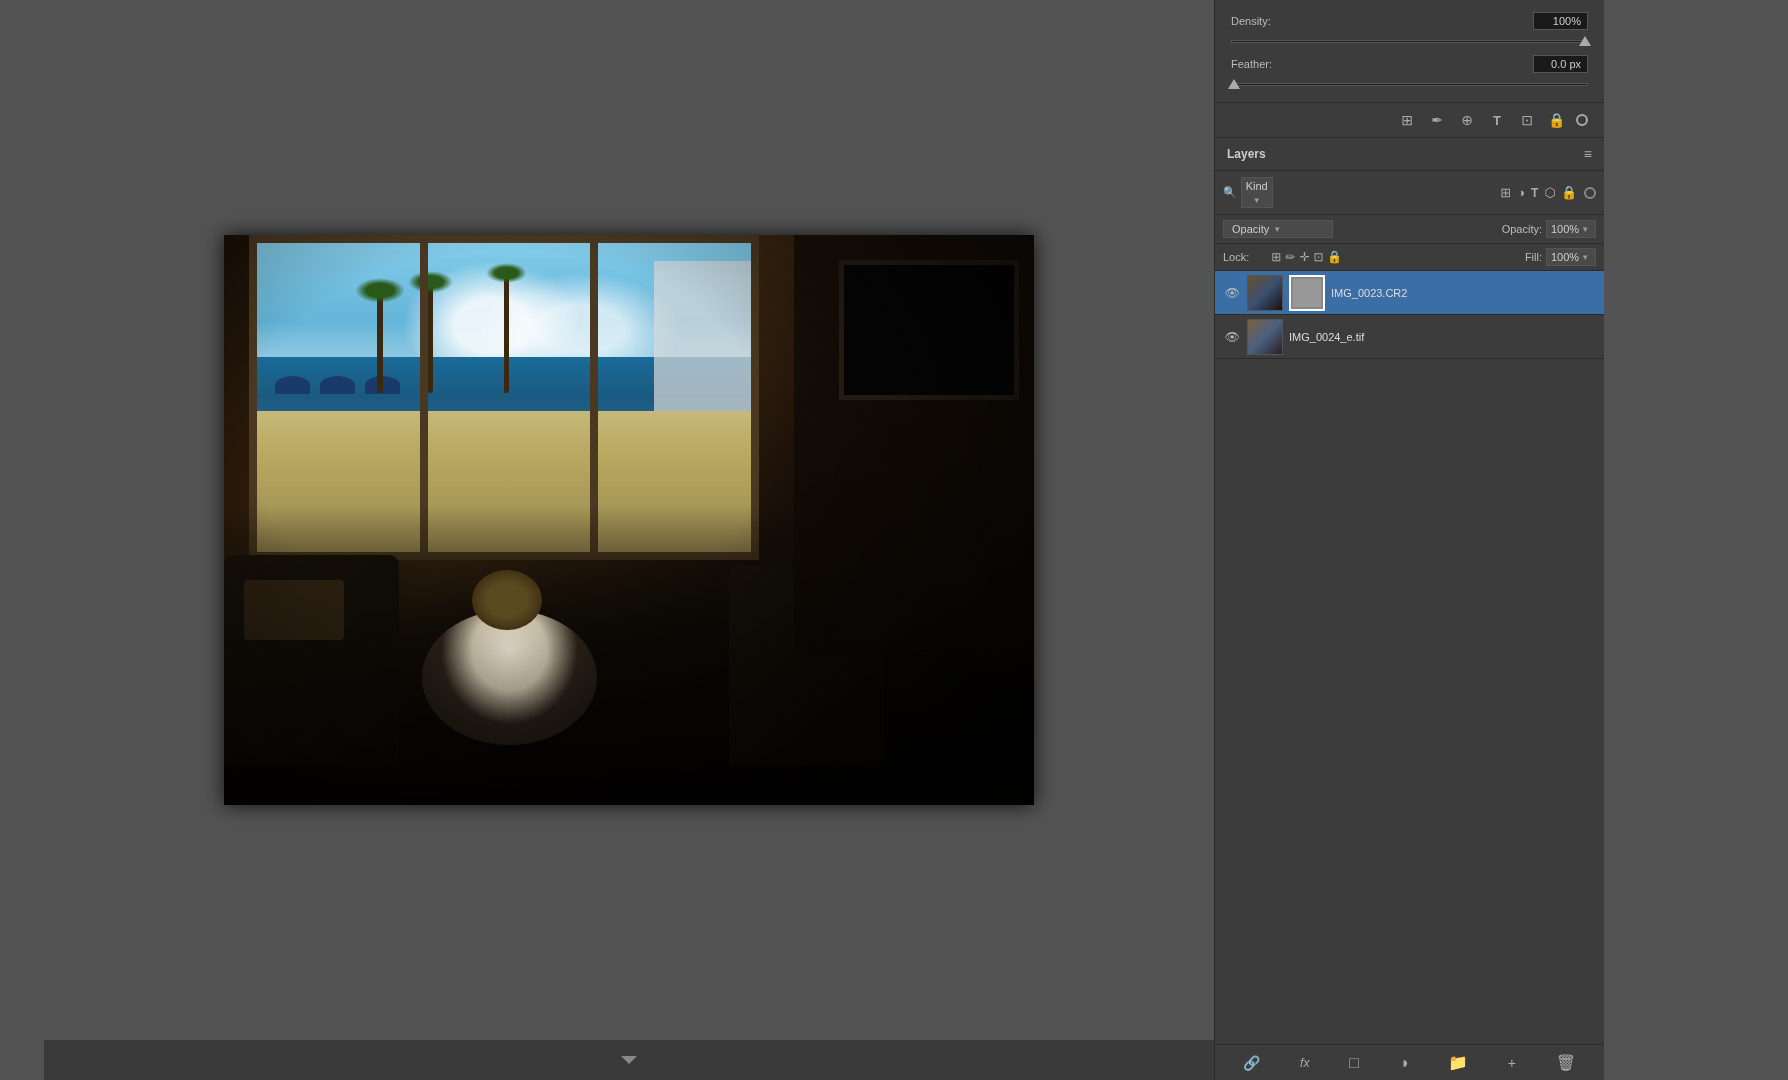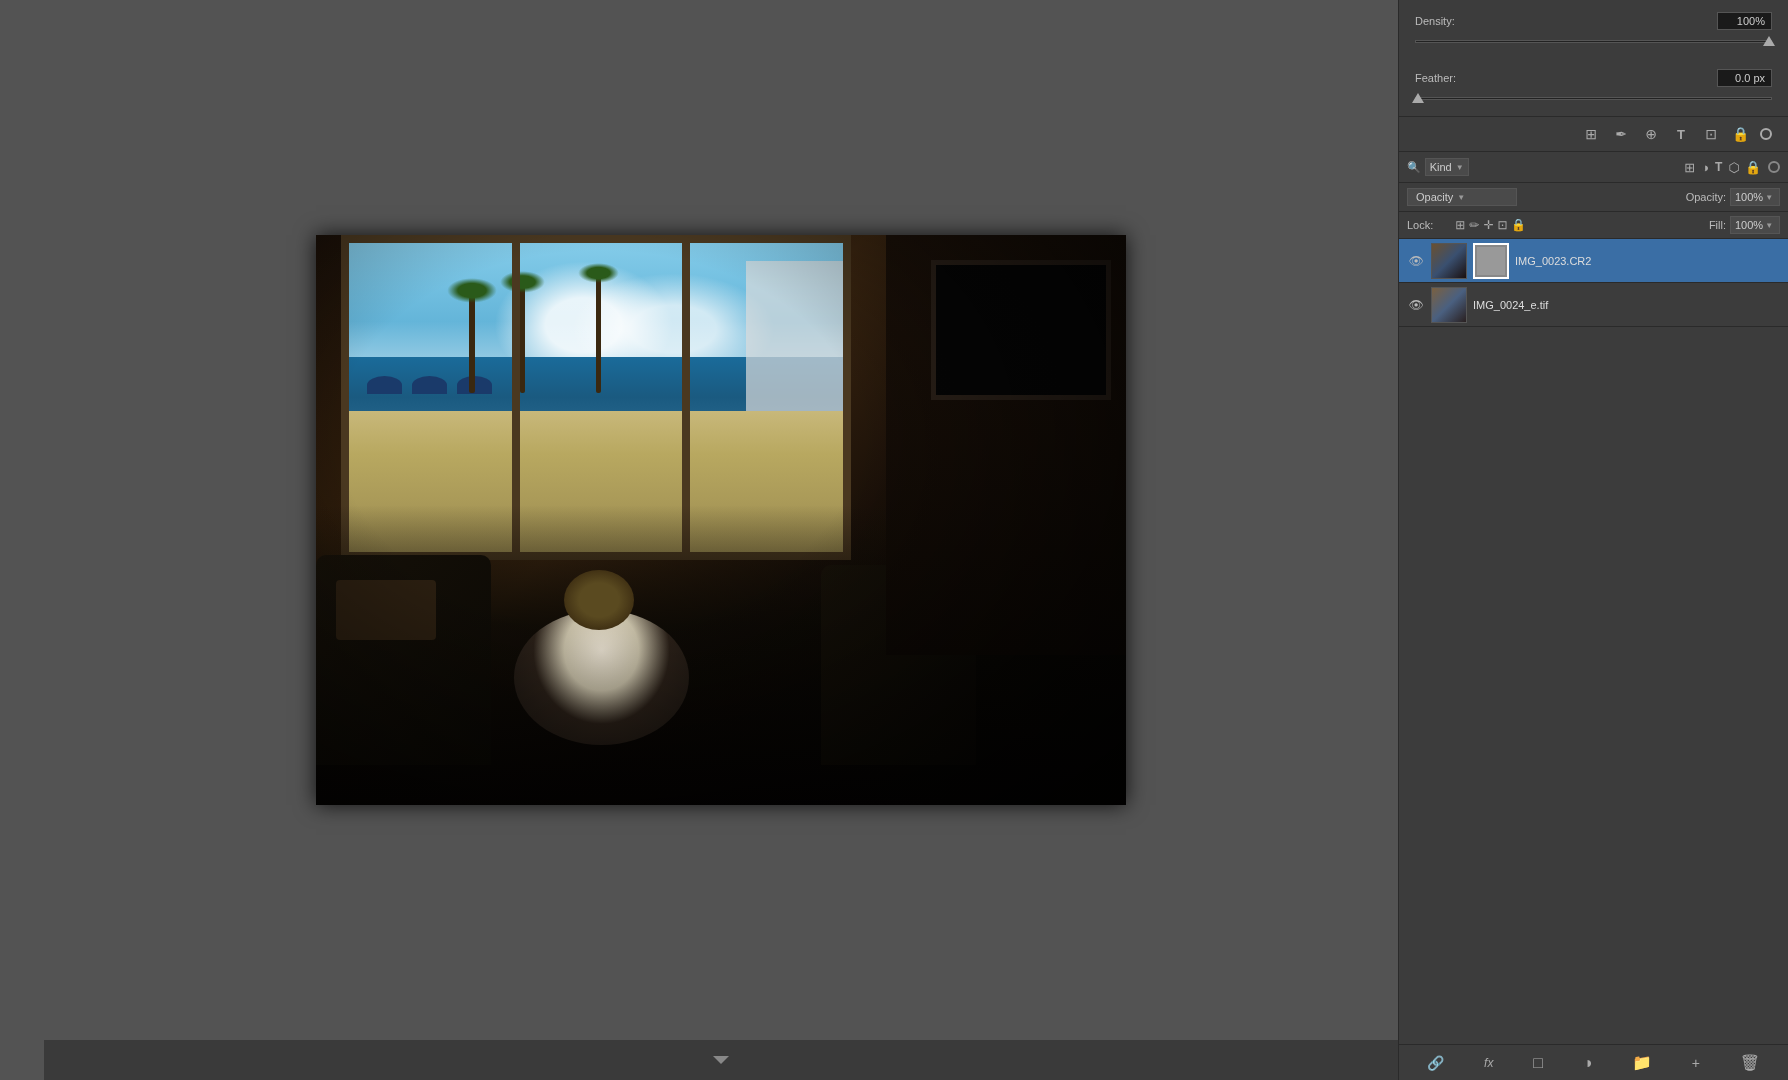--- a/index.html
+++ b/index.html
@@ -258,20 +258,21 @@
     .kind-dropdown {
       background: #4a4a4a;
       border: 1px solid #555;
       color: #ccc;
       font-size: 11px;
       padding: 2px 4px;
       display: flex;
       align-items: center;
       gap: 4px;
       cursor: pointer;
+      flex-direction: column;
     }
 
     .layer-filter-icons {
       display: flex;
       align-items: center;
       gap: 6px;
       margin-left: auto;
     }
 
     .filter-icon {
@@ -472,21 +473,21 @@
       height: 40px;
       background: #3a3a3a;
       display: flex;
       align-items: center;
       justify-content: center;
     }
   </style>
 </head>
 <body>
 
-<div style="display:flex; width:1788px; height:1080px; background:#535353;padding-left:44px;">
+<div style="display:flex; width:1604px; height:1080px; background:#535353;padding-left:44px;">
 
   <div class="canvas-area">
     <div class="canvas-wrapper">
 
       <div class="image-canvas">
         <div class="room-scene">
 
           <div class="window-light">
             <div class="sky"></div>
 
@@ -555,41 +556,45 @@
 
     <div class="panel-top">
       <div class="panel-row">
         <span class="panel-label">Density:</span>
         <span class="panel-value">100%</span>
       </div>
       <div class="slider-track">
         <div class="slider-thumb-right"></div>
       </div>
 
-      <div class="panel-row" style="margin-top:26px;">
+      <div class="panel-row" style="margin-top:12px;">
         <span class="panel-label">Feather:</span>
         <span class="panel-value">0.0 px</span>
       </div>
       <div class="slider-track">
         <div class="slider-thumb-left"></div>
       </div>
     </div>
 
     <div class="toolbar-icons">
       <div class="toolbar-icon">⊞</div>
       <div class="toolbar-icon">✒</div>
       <div class="toolbar-icon">⊕</div>
       <div class="toolbar-icon" style="font-size:13px;font-weight:bold;">T</div>
       <div class="toolbar-icon">⊡</div>
       <div class="toolbar-icon">🔒</div>
       <div class="toolbar-icon" style="width:12px;height:12px;border-radius:50%;border:2px solid #aaa;background:transparent;"></div>
     </div>
 
     <div class="layers-panel">
 
+      <div class="layers-header">
+        <span class="layers-title">Layers</span>
+        <span class="layers-menu-icon">≡</span>
+      </div>
 
       <div class="layer-filter-row">
         <span class="search-icon-small">🔍</span>
         <div class="kind-dropdown">
           <span>Kind</span>
           <span class="dropdown-arrow">▼</span>
         </div>
         <div class="layer-filter-icons">
           <span class="filter-icon">⊞</span>
           <span class="filter-icon">◑</span>

